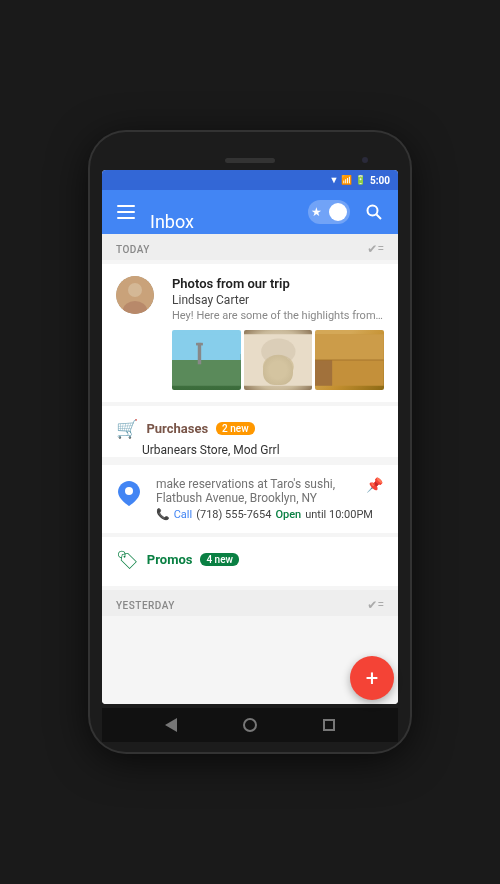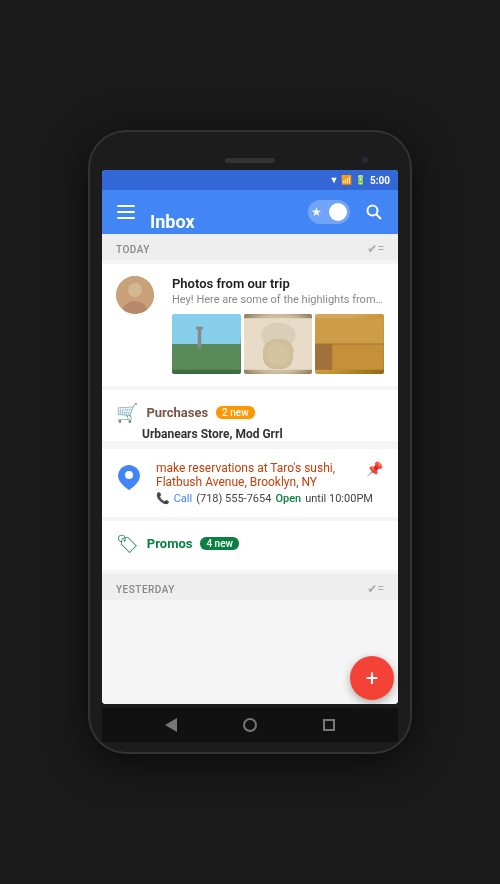--- a/index.html
+++ b/index.html
@@ -76,21 +76,21 @@
       background: #4285f4;
       height: 44px;
       display: flex;
       align-items: center;
       padding: 0 10px;
       gap: 10px;
     }
     .app-bar-title {
       color: white;
       font-size: 18px;
-      font-weight: 700;
+      font-weight: 400;
       flex: 1;
       margin-top: 19px;
     }
     .app-bar-icon {
       color: white;
       font-size: 18px;
       cursor: pointer;
       width: 28px;
       height: 28px;
       display: flex;
@@ -246,21 +246,21 @@
       background: #ff9800;
       color: white;
       font-size: 10px;
       padding: 1px 6px;
       border-radius: 6px;
       font-weight: 500;
     }
     .category-subtitle {
       font-size: 12px;
       color: #333;
-      font-weight: 700;
+      font-weight: 400;
       padding-left: 26px;
       margin-bottom: 8px;
     }
     .package-card {
       background: #f9f9f9;
       border-radius: 2px;
       padding: 10px;
       display: flex;
       gap: 10px;
       align-items: center;
@@ -313,21 +313,21 @@
       color: #4285f4;
       width: 30px;
       flex-shrink: 0;
       margin-top: 2px;
     }
     .reservation-content {
       flex: 1;
     }
     .reservation-title {
       font-size: 12px;
-      color: #c2410c;
+      color: #737373;
       margin-bottom: 3px;
     }
     .reservation-phone {
       font-size: 11px;
       color: #444;
       display: flex;
       align-items: center;
       gap: 4px;
     }
     .call-text {
@@ -457,20 +457,21 @@
           <div class="avatar-face">
             <svg width="38" height="38" viewBox="0 0 38 38">
               <circle cx="19" cy="19" r="19" fill="#c9a27a"></circle>
               <circle cx="19" cy="14" r="7" fill="#d4b896"></circle>
               <ellipse cx="19" cy="34" rx="12" ry="9" fill="#b8896a"></ellipse>
             </svg>
           </div>
         </div>
         <div class="email-content">
           <div class="email-subject">Photos from our trip</div>
+          <div class="email-sender">Lindsay Carter</div>
           <div class="email-preview">Hey! Here are some of the highlights from our trip t...</div>
           <div class="email-images">
             <div class="thumb thumb-1">
               <svg width="100%" height="60" viewBox="0 0 80 60">
                 <rect width="80" height="30" fill="#87CEEB"></rect>
                 <rect y="30" width="80" height="30" fill="#5a8a5a"></rect>
                 <rect x="30" y="10" width="4" height="25" fill="#888"></rect>
                 <rect x="28" y="10" width="8" height="3" fill="#888"></rect>
               </svg>
             </div>

